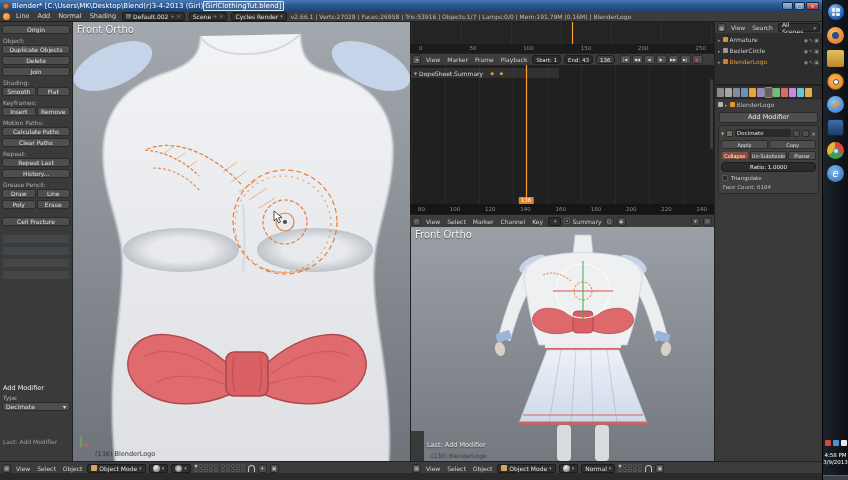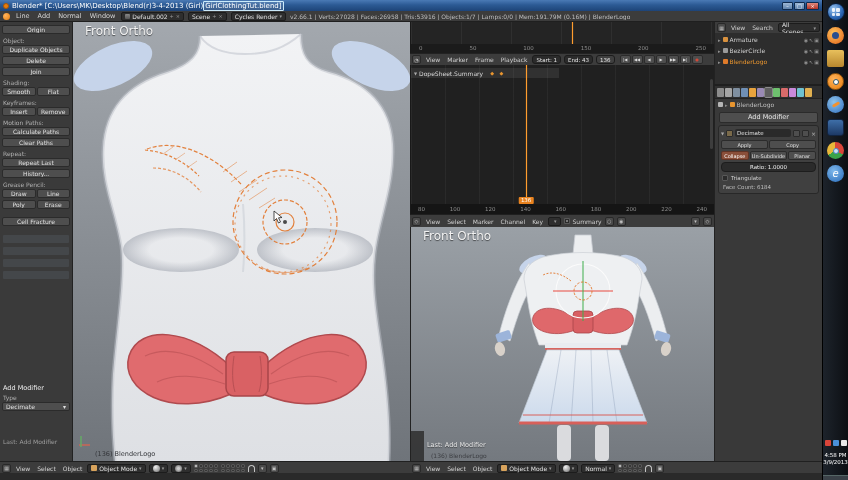--- a/index.html
+++ b/index.html
@@ -26,21 +26,21 @@
   .ts-btn{height:9px;line-height:8px;background:#4e4e4e;border:1px solid #2b2b2b;border-radius:2px;text-align:center;color:#e0e0e0;margin:1px 0;overflow:hidden;white-space:nowrap}
   .ts-label{color:#b0b0b0;margin:2px 0 0 1px;height:7px}
   .ts-row{display:flex;gap:1px;margin:1px 0}
   .ts-row .ts-btn{flex:1;margin:0}
   .ts-ghost{height:8px;margin:2px 1px;background:rgba(140,160,185,.13);border-radius:1px}
   .ts-redo-title{color:#ededed;font-size:6.5px;margin:0 0 2px 1px}
   .ts-last{color:#9d9d9d;font-size:6px;margin:26px 0 14px 1px}
   
   .vp-main{left:73px;top:22px;width:337px;height:439px;background:linear-gradient(#a3a8ae,#6f747a);overflow:hidden}
   .vp2{left:410px;top:227px;width:304px;height:234px;background:linear-gradient(#9aa0a6,#74797f);overflow:hidden;border-left:1px solid #222}
-  .vp-label{position:absolute;left:12px;top:2px;font-size:12px;color:#f2f2f2;text-shadow:0 1px 1px rgba(0,0,0,.55)}
+  .vp-label{position:absolute;left:4px;top:2px;font-size:10px;color:#f2f2f2;text-shadow:0 1px 1px rgba(0,0,0,.55)}
   .vp-info-dark{position:absolute;left:22px;bottom:3px;font-size:6.5px;color:#34363a}
   .vp2-last{position:absolute;left:16px;bottom:12px;font-size:6.5px;color:#e8e8e8;text-shadow:0 1px 1px rgba(0,0,0,.5)}
   .vp2-info{position:absolute;left:20px;bottom:2px;font-size:6px;color:#3c3e42}
   .vp2-corner{position:absolute;left:0;bottom:0;width:13px;height:30px;background:#2e2e2e;opacity:.85}
   .miniaxis{position:absolute;left:4px;bottom:12px}
   
   .timeline{left:410px;top:22px;width:304px;height:31px;background:#242424;border-left:1px solid #191919;background-image:repeating-linear-gradient(to right,rgba(255,255,255,.05) 0 1px,transparent 1px 50px);overflow:hidden}
   .tl-ticks{position:absolute;left:0;bottom:0;width:100%;height:9px;background:#1b1b1b;display:flex;justify-content:space-between;padding:0 8px;font-size:5.5px;color:#8d8d8d;line-height:9px}
   .cfline{position:absolute;top:0;bottom:0;width:1px;background:#ff9d2e;box-shadow:0 0 1px #ff9d2e}
   .tl-header{left:410px;top:53px;width:304px;height:12px;background:#3c3c3c;border-top:1px solid #222;display:flex;align-items:center;gap:3px;padding:0 2px;font-size:6px;color:#d0d0d0;white-space:nowrap;overflow:hidden}
@@ -135,21 +135,21 @@
       <span class="winbtn">□</span>
       <span class="winbtn close">×</span>
     </span>
   </div>
 
   <div class="abs infobar">
     <span class="ib-logo"></span>
     <span class="menu-item">Line</span>
     <span class="menu-item">Add</span>
     <span class="menu-item">Normal</span>
-    <span class="menu-item">Window</span>
+    <span class="menu-item">Shading</span>
     <span class="dd">
       <span class="dd-grid"></span>
       <span>Default.002</span>
       <span class="dim">+</span>
       <span class="dim">×</span>
     </span>
     <span class="dd">
       <span>Scene</span>
       <span class="dim">+</span>
       <span class="dim">×</span>

